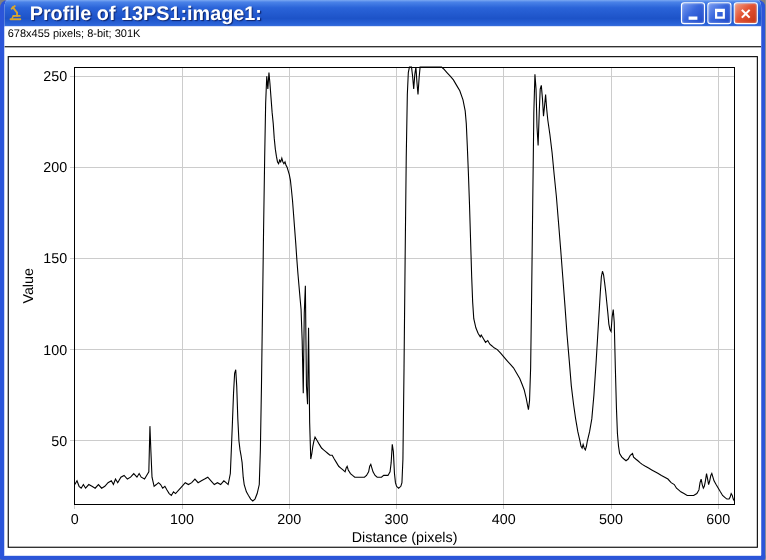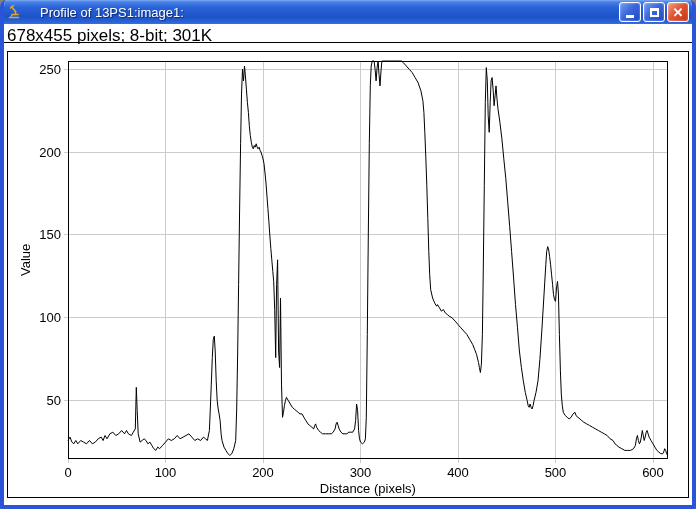--- a/index.html
+++ b/index.html
@@ -11,38 +11,38 @@
     background:#ffffff;
   }
   .titlebar {
     position:absolute; left:-4px; top:0; width:696px; height:24px;
     background:linear-gradient(180deg,#7ca9f2 0%, #4a82e8 8%, #2a63d8 30%, #1d53c8 70%, #2a63d8 92%, #3b6fdc 100%);
     border-radius:6px 6px 0 0;
     display:flex; align-items:center;
   }
   .title-icon { width:16px; height:16px; margin-left:6px; flex:0 0 auto; }
   .title-text {
-    color:#ffffff; font-weight:normal; font-size:13px; margin-left:18px;
+    color:#ffffff; font-weight:bold; font-size:18px; margin-left:5px;
     text-shadow:1px 1px 1px rgba(0,0,40,0.6); white-space:nowrap;
   }
   .win-buttons { position:absolute; right:7px; top:2px; display:flex; gap:2px; }
   .win-btn {
     width:22px; height:20px; border-radius:3px; border:1px solid #ffffff;
     display:flex; align-items:center; justify-content:center;
     color:#fff; font-size:12px; font-weight:bold; line-height:1; cursor:default;
     background:linear-gradient(135deg,#7a9df2 0%, #3a68dd 45%, #1e48c8 100%);
     box-shadow:inset 0 0 2px rgba(255,255,255,0.6);
   }
   .win-btn.close { background:linear-gradient(135deg,#f0a088 0%, #e35333 45%, #c43311 100%); }
   .glyph-min { width:8px; height:3px; background:#fff; margin-top:9px; }
   .glyph-max { width:9px; height:9px; border:2px solid #fff; border-top-width:3px; }
   .glyph-close { font-size:13px; font-weight:bold; color:#fff; }
   .client { position:absolute; left:0; top:24px; width:688px; height:481px; background:#ffffff; }
   .statusline {
-    position:absolute; left:3px; top:2px; font-size:17px; color:#000; white-space:nowrap;
+    position:absolute; left:3px; top:2px; font-size:10px; color:#000; white-space:nowrap;
   }
   .separator { position:absolute; left:0; top:18px; width:688px; height:1px; background:#000; }
   .canvas {
     position:absolute; left:3px; top:27px; width:682px; height:447px;
     border:1px solid #000; background:#fff;
   }
   .canvas svg { display:block; }
 </style>
 </head>
 <body>

